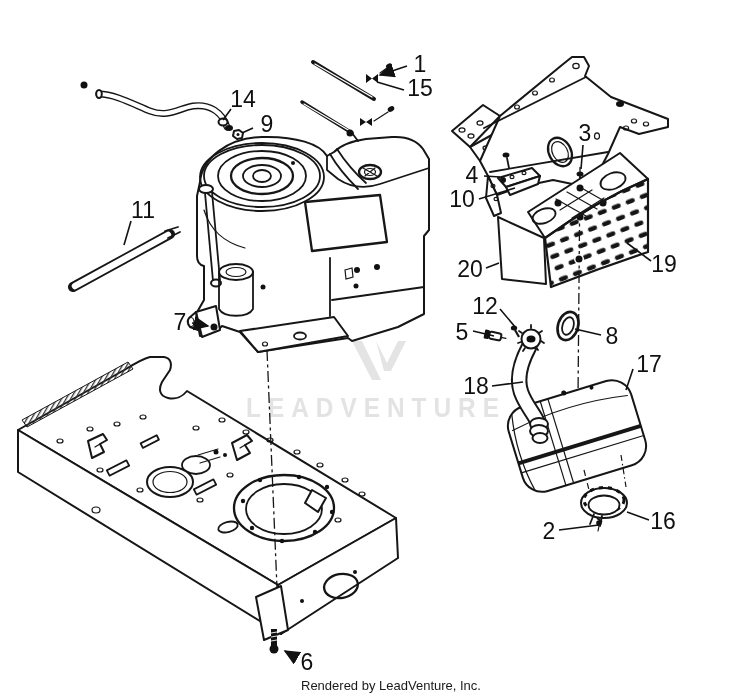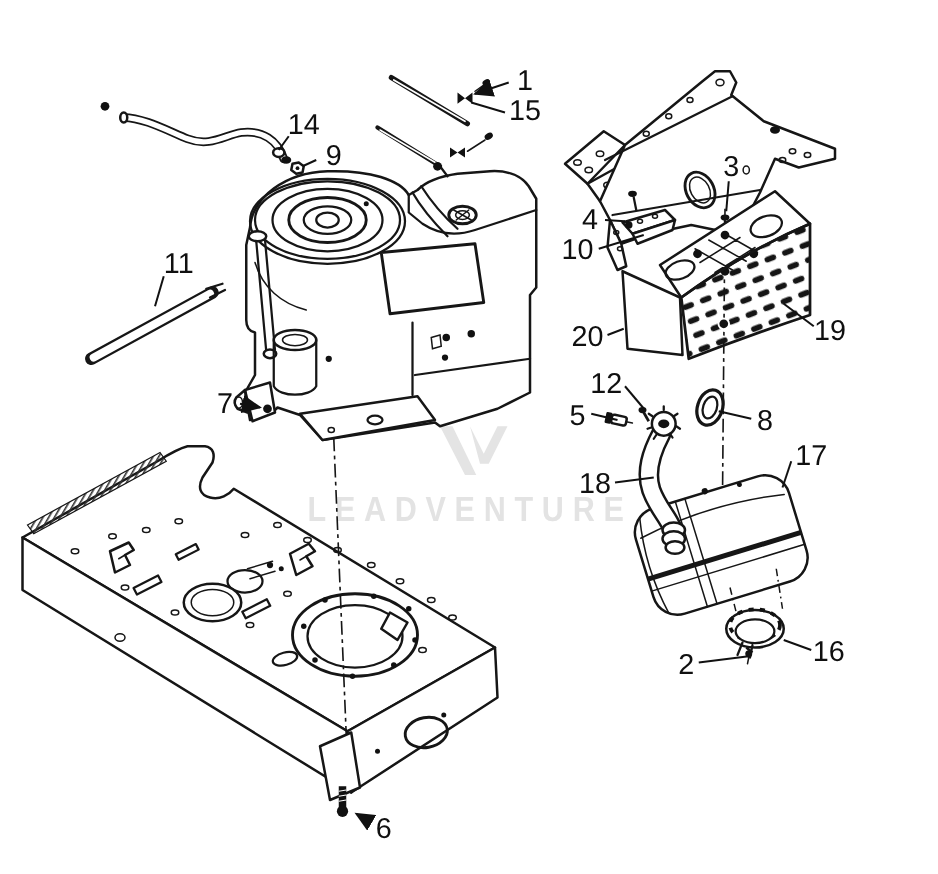--- a/index.html
+++ b/index.html
@@ -341,13 +341,14 @@
         <text x="649" y="372" class="lbl">17</text>
         <line x1="559" y1="530" x2="599" y2="525" class="leader"></line>
         <text x="549" y="539" class="lbl">2</text>
         <line x1="649" y1="520" x2="627" y2="512" class="leader"></line>
         <text x="663" y="529" class="lbl">16</text>
         <line x1="297" y1="658" x2="285" y2="651" class="leader" marker-end="url(#ah)"></line>
         <text x="307" y="670" class="lbl">6</text>
       </g>
 </svg>
 
+<div id="footer">Rendered by LeadVenture, Inc.</div>
 </div>
 
 </body></html>

